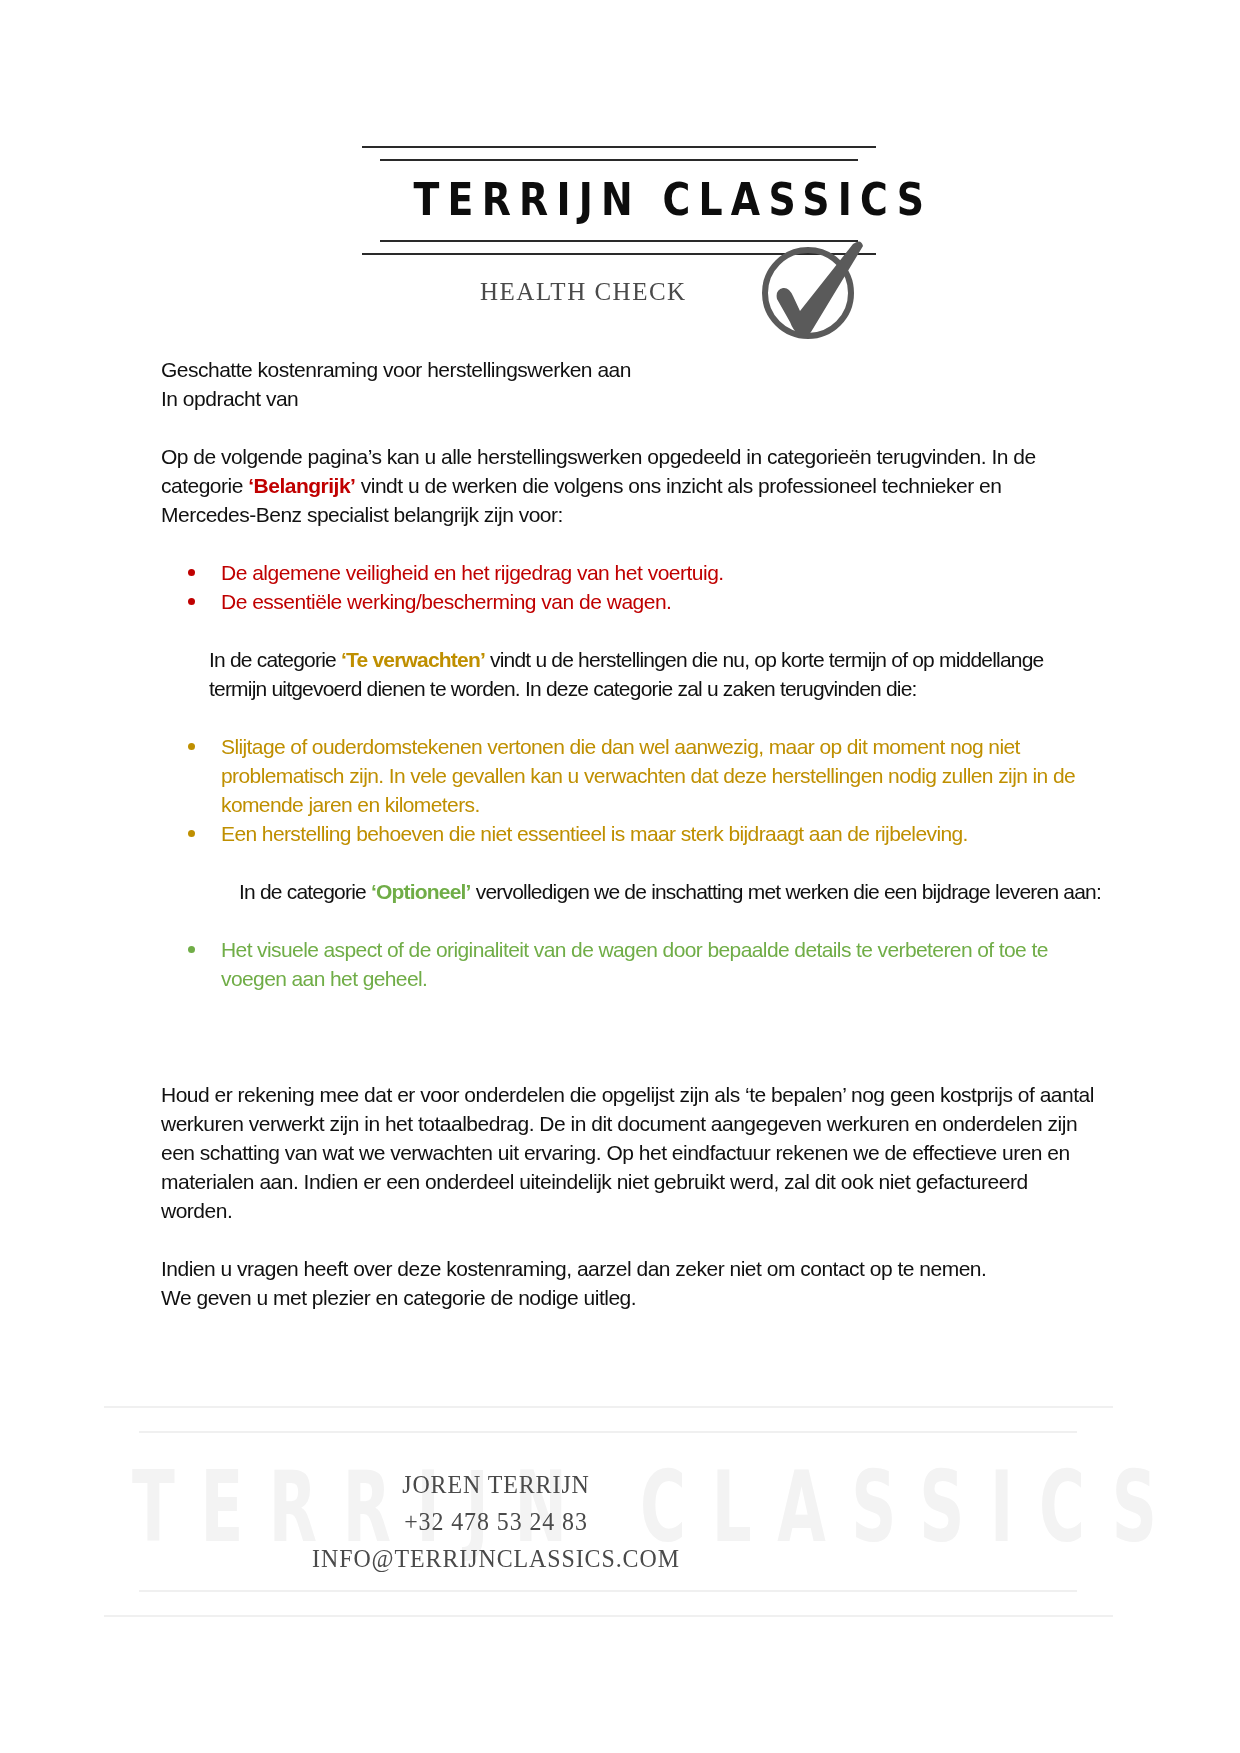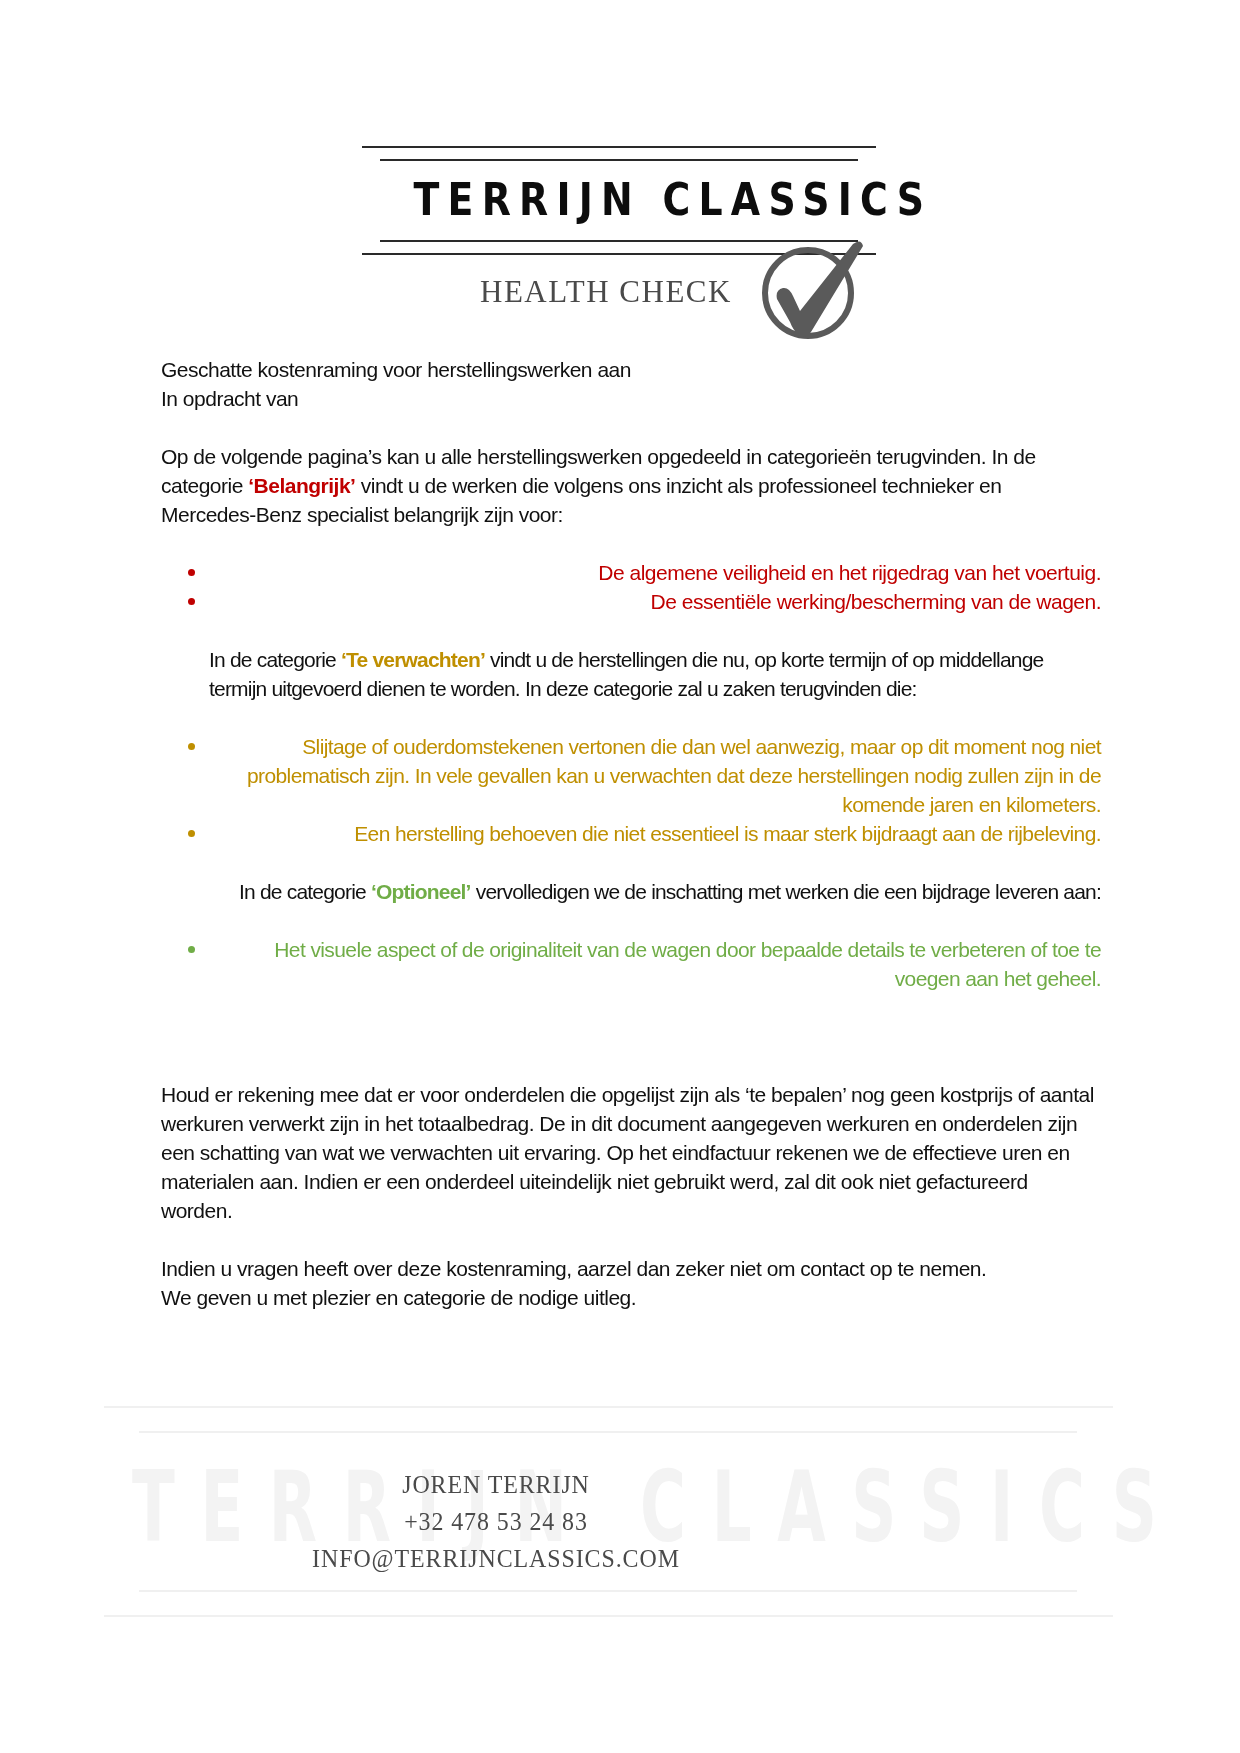--- a/index.html
+++ b/index.html
@@ -15,37 +15,37 @@
     .hl-4 { left: 362px; width: 514px; top: 253px; }
     .brand {
       position: absolute; left: 380px; width: 478px; top: 168px; height: 64px;
       font-family: "DejaVu Sans", sans-serif; font-weight: bold; font-size: 44px;
       letter-spacing: 9.6px; line-height: 64px; color: #0d0d0d; text-align: center;
       transform: scaleX(0.86); transform-origin: center;
       white-space: nowrap;
     }
     .health {
       position: absolute; left: 480px; top: 272px; height: 40px;
-      font-family: "Liberation Serif", serif; font-size: 31px; color: #4a4a4a;
+      font-family: "Liberation Serif", serif; font-size: 25px; color: #4a4a4a;
       letter-spacing: 1.5px; line-height: 40px; white-space: nowrap;
     }
     .check-svg { position: absolute; left: 755px; top: 236px; width: 120px; height: 110px; }
 
     
     .content { position: absolute; left: 161px; top: 355px; width: 940px;
                font-family: "Liberation Sans", sans-serif; font-size: 21px; line-height: 29px;
                letter-spacing: -0.5px; color: #111; }
     .content p { margin: 0; }
     .gap1 { height: 29px; }
     .gap2 { height: 58px; }
     .red { color: #c00000; }
     .gold { color: #bf8f00; }
     .green { color: #70ad47; }
     .kw { font-weight: bold; }
-    ul.bl { list-style: none; margin: 0; padding: 0; text-align: right; }
+    ul.bl { list-style: none; margin: 0; padding: 0; }
     ul.bl li { position: relative; padding-left: 60px; }
     ul.bl li .dot { position: absolute; left: 27px; top: 11px; width: 7px; height: 7px; border-radius: 50%; }
     .red .dot { background: #c00000; }
     .gold .dot { background: #bf8f00; }
     .green .dot { background: #70ad47; width: 6px; height: 6px; top: 12px; }
 
     
     .footer { position: absolute; left: 0; top: 1390px; width: 1240px; height: 240px; }
     .fline { position: absolute; height: 2px; background: #f0f0f0; }
     .fl-1 { left: 104px; width: 1009px; top: 16px; }

